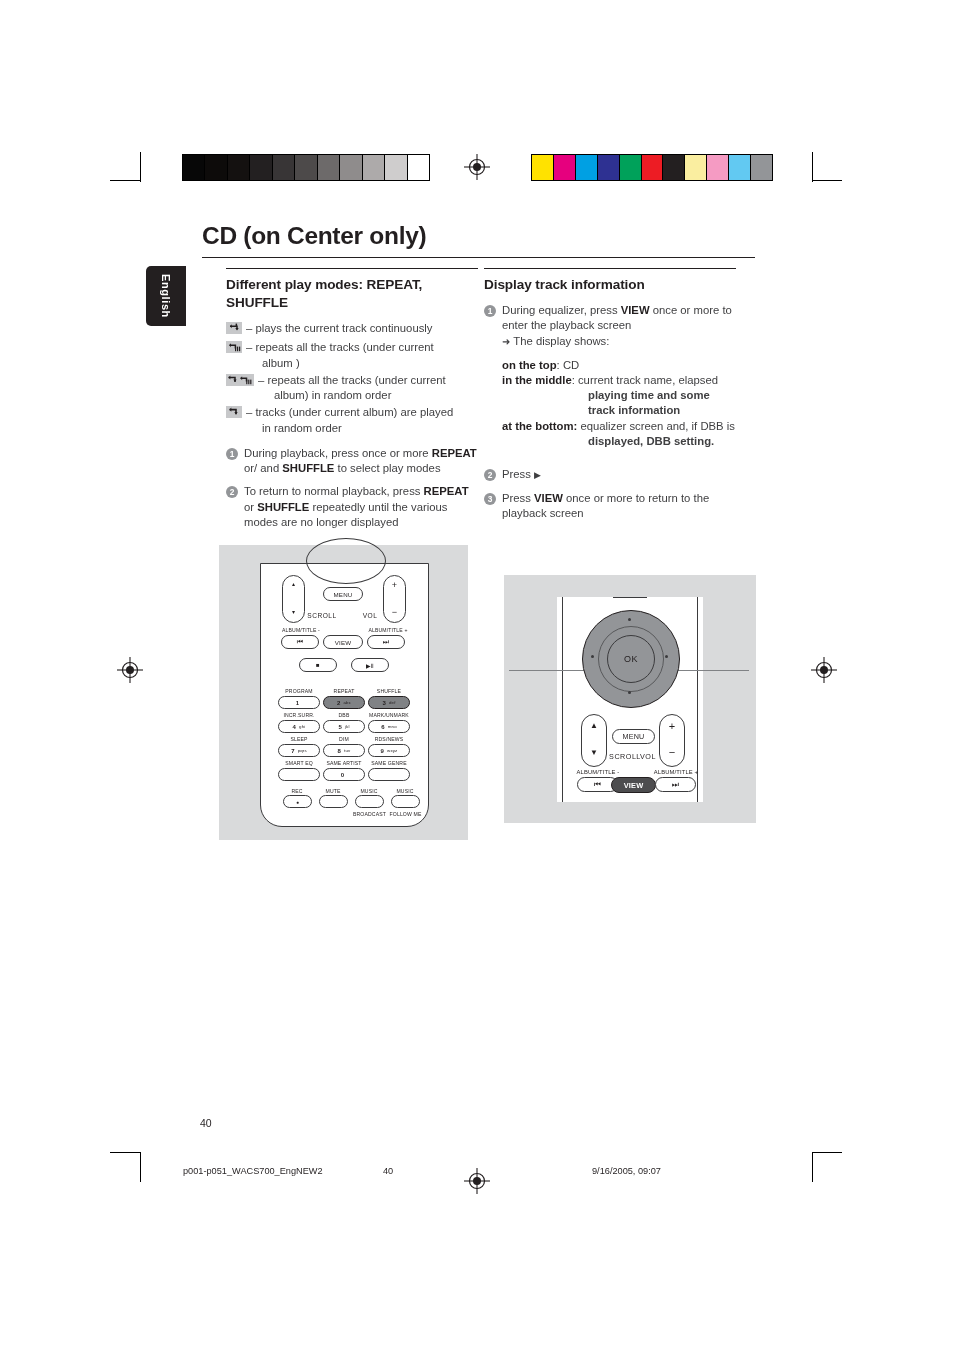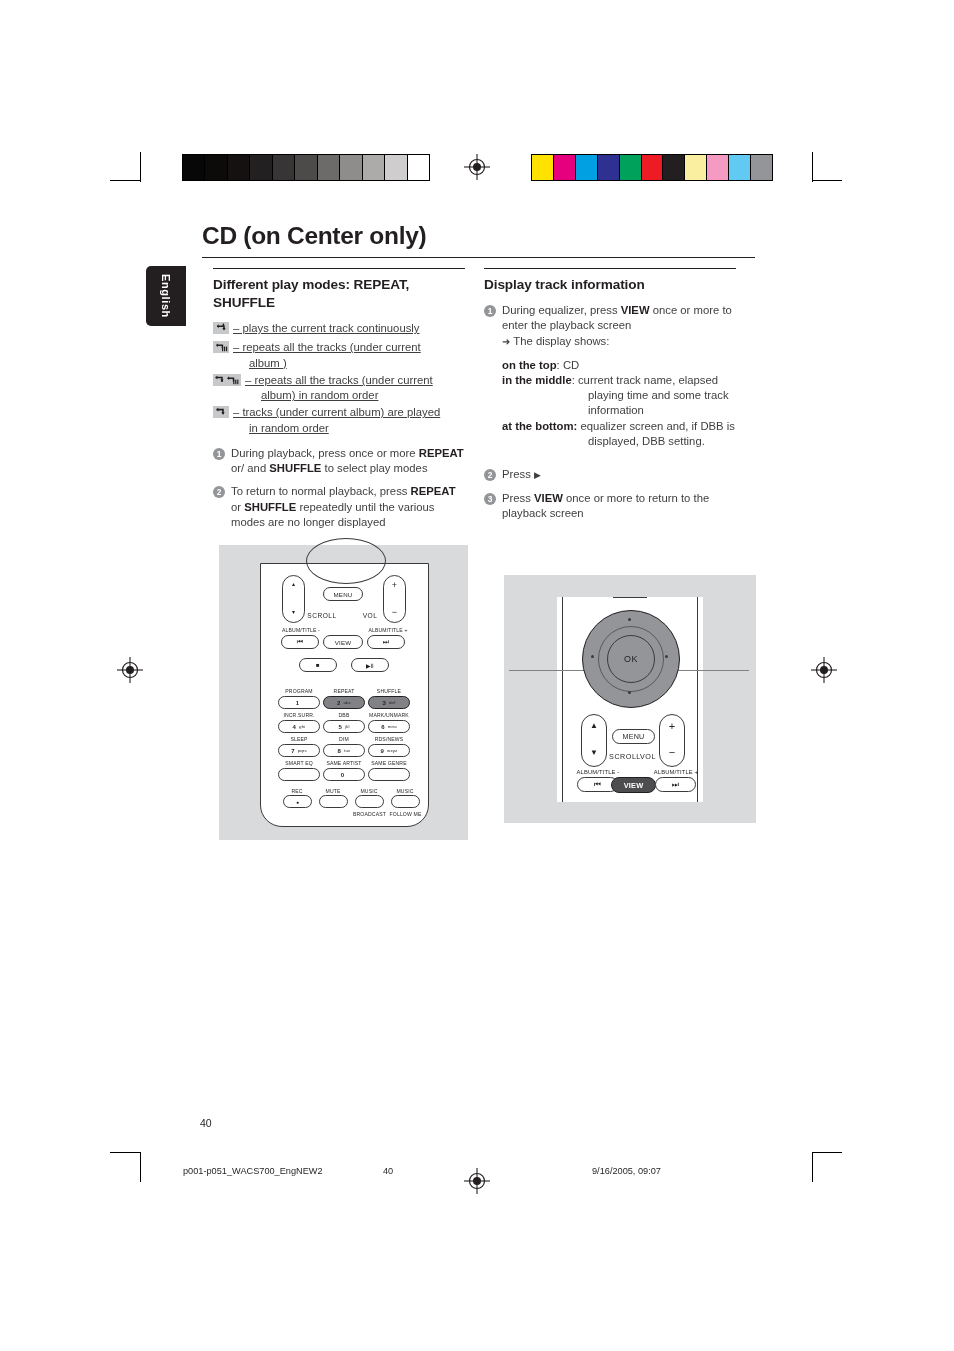--- a/index.html
+++ b/index.html
@@ -89,40 +89,40 @@
 
   
   .col {
     position: absolute;
     top: 268px;
     width: 252px;
     font-size: 11.3px;
     line-height: 15.2px;
     color: #3f3f41;
   }
-  .col.left  { left: 213px; }
+  .col.left  { left: 226px; }
   .col.right { left: 484px; }
 
   .col-rule {
     width: 100%;
     height: 1.1px;
     background: #231f20;
     margin-bottom: 7px;
   }
   h2.sec-title {
     margin: 0 0 9px 0;
     font-size: 13.6px;
     line-height: 18px;
     font-weight: bold;
     color: #231f20;
     letter-spacing: -0.1px;
   }
 
   
-  .legend { margin: 0 0 10px 0; text-decoration: underline; }
+  .legend { margin: 0 0 10px 0; }
   .legend-row {
     display: flex;
     align-items: flex-start;
     margin-bottom: 2px;
   }
   .legend-icon {
     flex: 0 0 auto;
     margin-right: 4px;
     padding-top: 1px;
   }
@@ -154,21 +154,21 @@
   }
   .step-body { flex: 1 1 auto; }
   .step-body b { color: #231f20; font-weight: bold; }
 
   .arrow-line { display: block; }
   .arrow-line .arw { font-size: 10px; }
 
   .deflist { margin: 9px 0 10px 0; }
   .deflist .drow { display: block; }
   .deflist b { color: #231f20; }
-  .deflist .hang { display: block; padding-left: 86px; }
+  .deflist .hang { display: block; padding-left: 86px; font-weight: bold; }
 
   
   .figure {
     position: absolute;
     background: #d9dadb;
   }
   #figure-left  { left: 219px; top: 545px; width: 249px; height: 295px; }
   #figure-right { left: 504px; top: 575px; width: 252px; height: 248px; }
 
   .remote-body {

